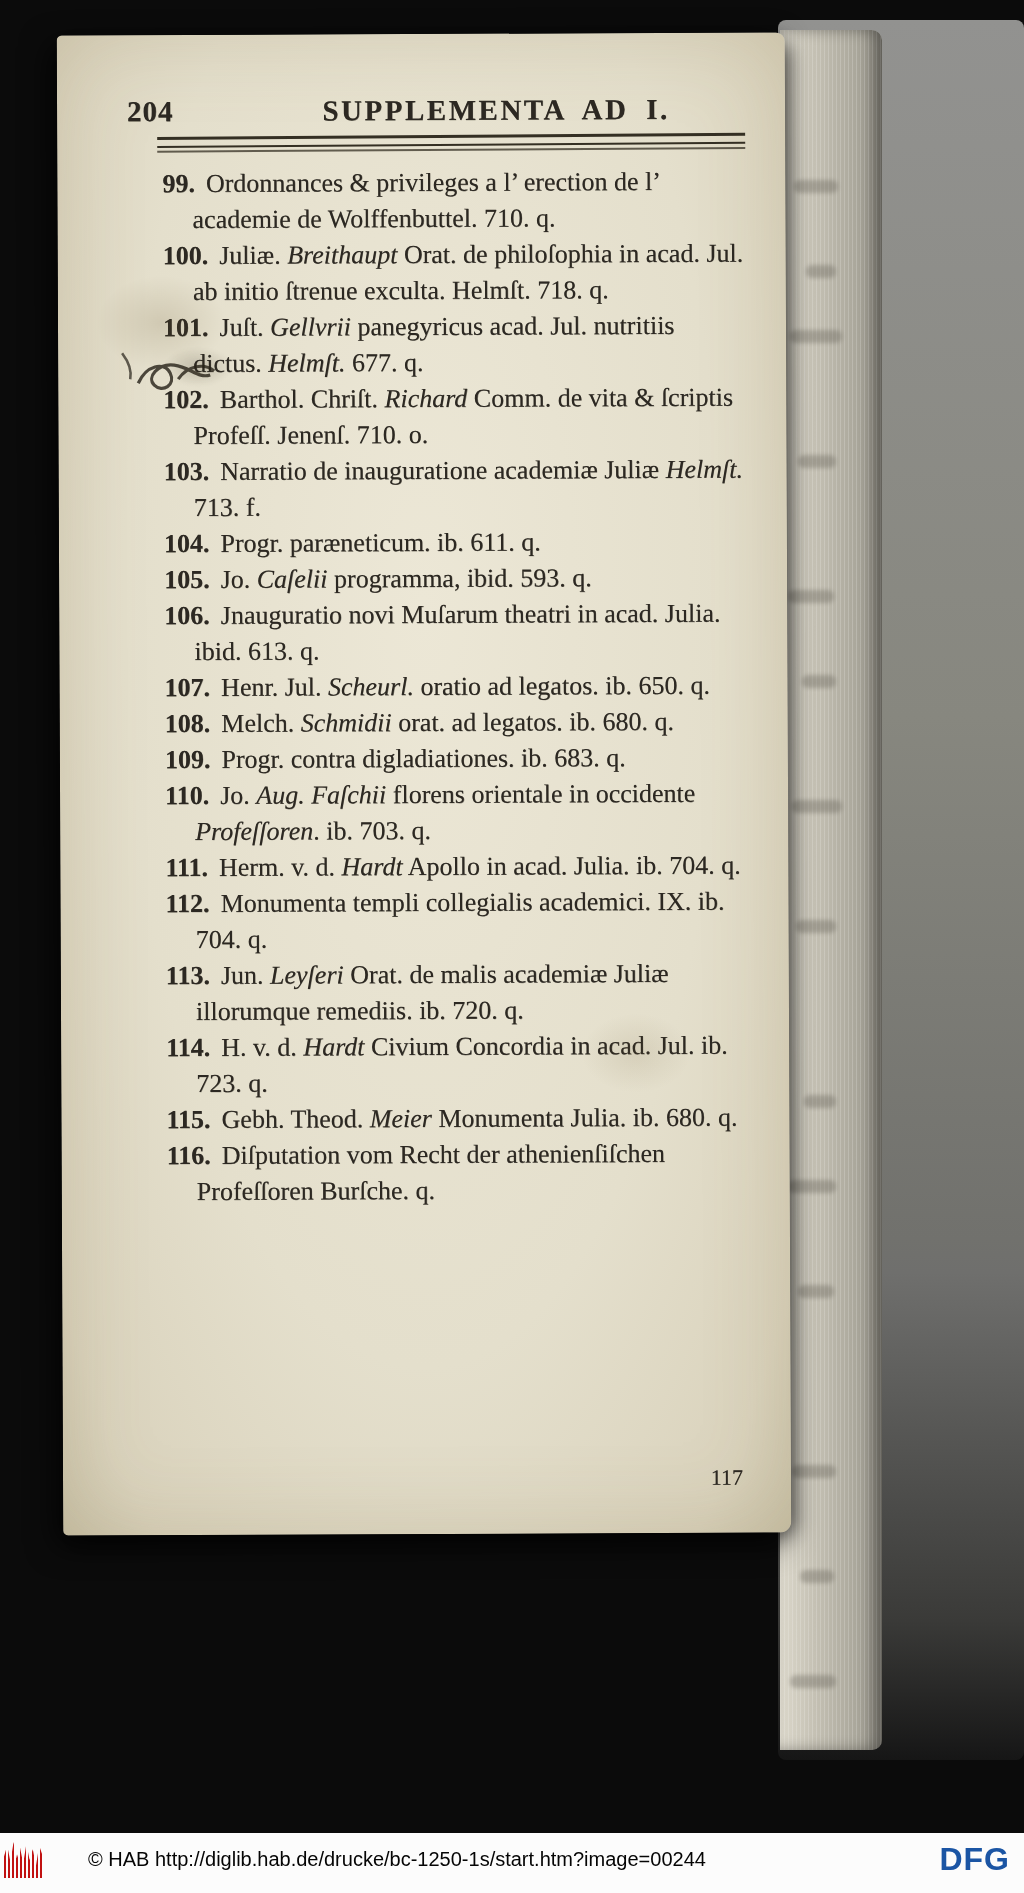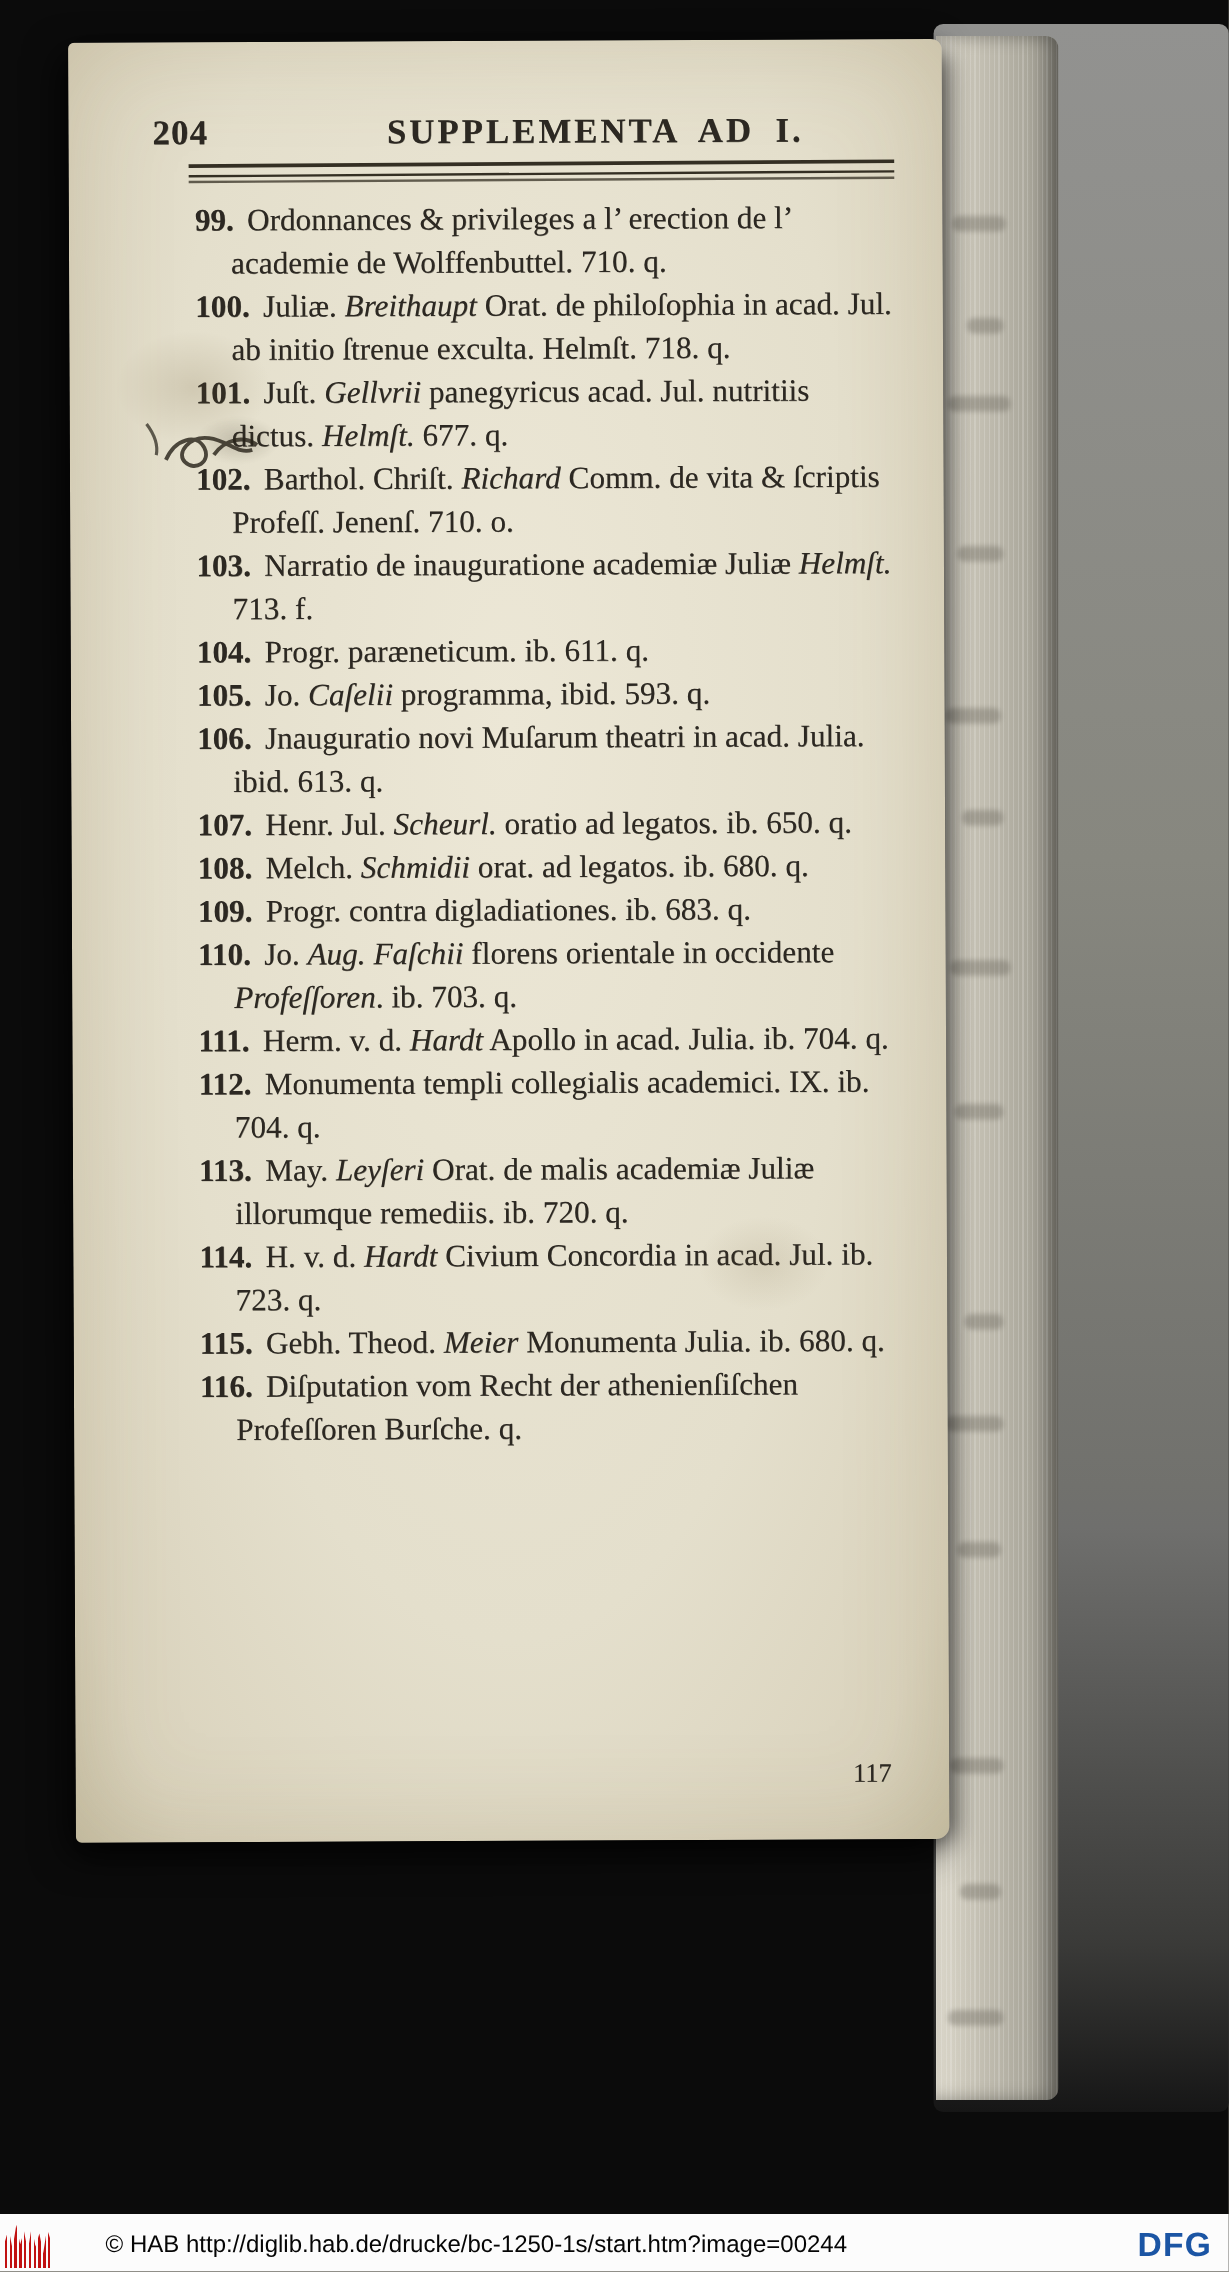--- a/index.html
+++ b/index.html
@@ -61,25 +61,25 @@
     text-shadow:0.3px 0.3px 0.4px rgba(40,36,28,.5);}
 
   .scribble{position:absolute;left:60px;top:300px;}
   .stain{position:absolute;border-radius:50%;pointer-events:none;}
   .stain1{left:38px;top:240px;width:130px;height:95px;background:radial-gradient(ellipse,rgba(105,85,45,.16),rgba(105,85,45,0) 70%);}
   .stain2{left:105px;top:312px;width:70px;height:40px;background:radial-gradient(ellipse,rgba(60,52,35,.22),rgba(60,52,35,0) 70%);filter:blur(1px);}
   .stain3{left:520px;top:980px;width:110px;height:80px;background:radial-gradient(ellipse,rgba(110,90,50,.12),rgba(110,90,50,0) 70%);}
 
   
   .footer{
-    position:absolute;left:0;bottom:0;width:1024px;height:48px;background:#fcfcfc;z-index:5;
+    position:absolute;left:0;bottom:0;width:1024px;height:60px;background:#fcfcfc;z-index:5;
     font-family:"Liberation Sans","DejaVu Sans",sans-serif;
   }
   .copyright{position:absolute;left:88px;top:0;line-height:52px;font-size:20px;color:#050505;}
-  .dfg{position:absolute;right:14px;top:0;line-height:52px;font-size:28px;font-weight:700;letter-spacing:1px;}
+  .dfg{position:absolute;right:14px;top:0;line-height:52px;font-size:32px;font-weight:700;letter-spacing:1px;}
   .barcode{
     position:absolute;left:4px;top:9px;width:40px;height:36px;
     background:repeating-linear-gradient(90deg,#c11111 0 2px,transparent 2px 4px);
     clip-path:polygon(0 40%,8% 10%,16% 55%,24% 0,32% 45%,40% 15%,48% 60%,56% 5%,64% 50%,72% 20%,80% 65%,88% 10%,100% 50%,100% 100%,0 100%);
   }
 </style>
 </head>
 <body>
 
 <div class="stage">
@@ -119,21 +119,21 @@
           <div class="entry"><span class="entry-num">103.</span><span class="seg">Narratio de inauguratione academiæ Juliæ </span><span class="seg it">Helmſt.</span><span class="seg"> 713. f.</span></div>
           <div class="entry"><span class="entry-num">104.</span><span class="seg">Progr. paræneticum. ib. 611. q.</span></div>
           <div class="entry"><span class="entry-num">105.</span><span class="seg">Jo. </span><span class="seg it">Caſelii</span><span class="seg"> programma, ibid. 593. q.</span></div>
           <div class="entry"><span class="entry-num">106.</span><span class="seg">Jnauguratio novi Muſarum theatri in acad. Julia. ibid. 613. q.</span></div>
           <div class="entry"><span class="entry-num">107.</span><span class="seg">Henr. Jul. </span><span class="seg it">Scheurl.</span><span class="seg"> oratio ad legatos. ib. 650. q.</span></div>
           <div class="entry"><span class="entry-num">108.</span><span class="seg">Melch. </span><span class="seg it">Schmidii</span><span class="seg"> orat. ad legatos. ib. 680. q.</span></div>
           <div class="entry"><span class="entry-num">109.</span><span class="seg">Progr. contra digladiationes. ib. 683. q.</span></div>
           <div class="entry"><span class="entry-num">110.</span><span class="seg">Jo. </span><span class="seg it">Aug. Faſchii</span><span class="seg"> florens orientale in occidente </span><span class="seg it">Profeſſoren</span><span class="seg">. ib. 703. q.</span></div>
           <div class="entry"><span class="entry-num">111.</span><span class="seg">Herm. v. d. </span><span class="seg it">Hardt</span><span class="seg"> Apollo in acad. Julia. ib. 704. q.</span></div>
           <div class="entry"><span class="entry-num">112.</span><span class="seg">Monumenta templi collegialis academici. IX. ib. 704. q.</span></div>
-          <div class="entry"><span class="entry-num">113.</span><span class="seg">May. </span><span class="seg it">Leyſeri</span><span class="seg"> Orat. de malis academiæ Juliæ illorumque remediis. ib. 720. q.</span></div>
+          <div class="entry"><span class="entry-num">113.</span><span class="seg">Jun. </span><span class="seg it">Leyſeri</span><span class="seg"> Orat. de malis academiæ Juliæ illorumque remediis. ib. 720. q.</span></div>
           <div class="entry"><span class="entry-num">114.</span><span class="seg">H. v. d. </span><span class="seg it">Hardt</span><span class="seg"> Civium Concordia in acad. Jul. ib. 723. q.</span></div>
           <div class="entry"><span class="entry-num">115.</span><span class="seg">Gebh. Theod. </span><span class="seg it">Meier</span><span class="seg"> Monumenta Julia. ib. 680. q.</span></div>
           <div class="entry"><span class="entry-num">116.</span><span class="seg">Diſputation vom Recht der athenienſiſchen Profeſſoren Burſche. q.</span></div>
         </div>
     </div>
 
     <div class="catchword">117</div>
 
     <svg class="scribble" width="170" height="70" viewBox="0 0 170 70">
       <path d="M20 48 C 28 30, 46 26, 52 38 C 58 50, 44 58, 36 50 C 28 42, 40 28, 56 30 C 72 32, 80 44, 92 40 M60 44 C 70 30 86 28 96 36" stroke="#241f17" stroke-width="3.2" fill="none" opacity="0.8"></path>

